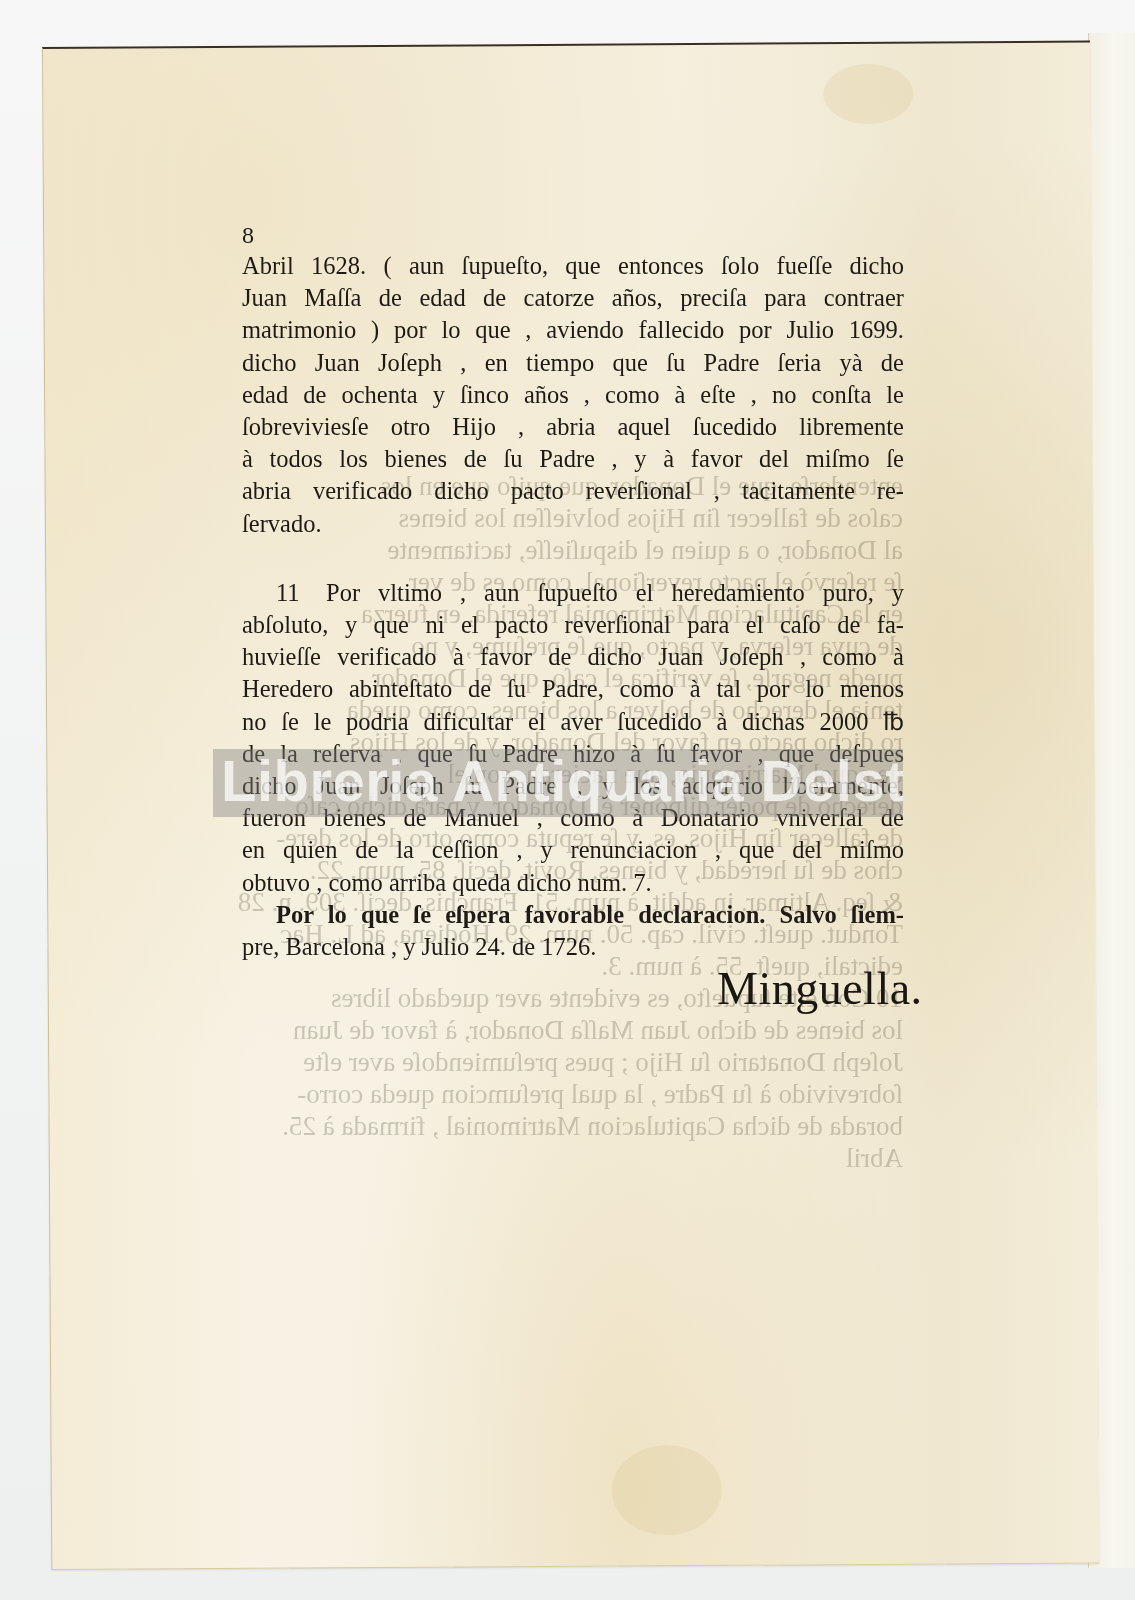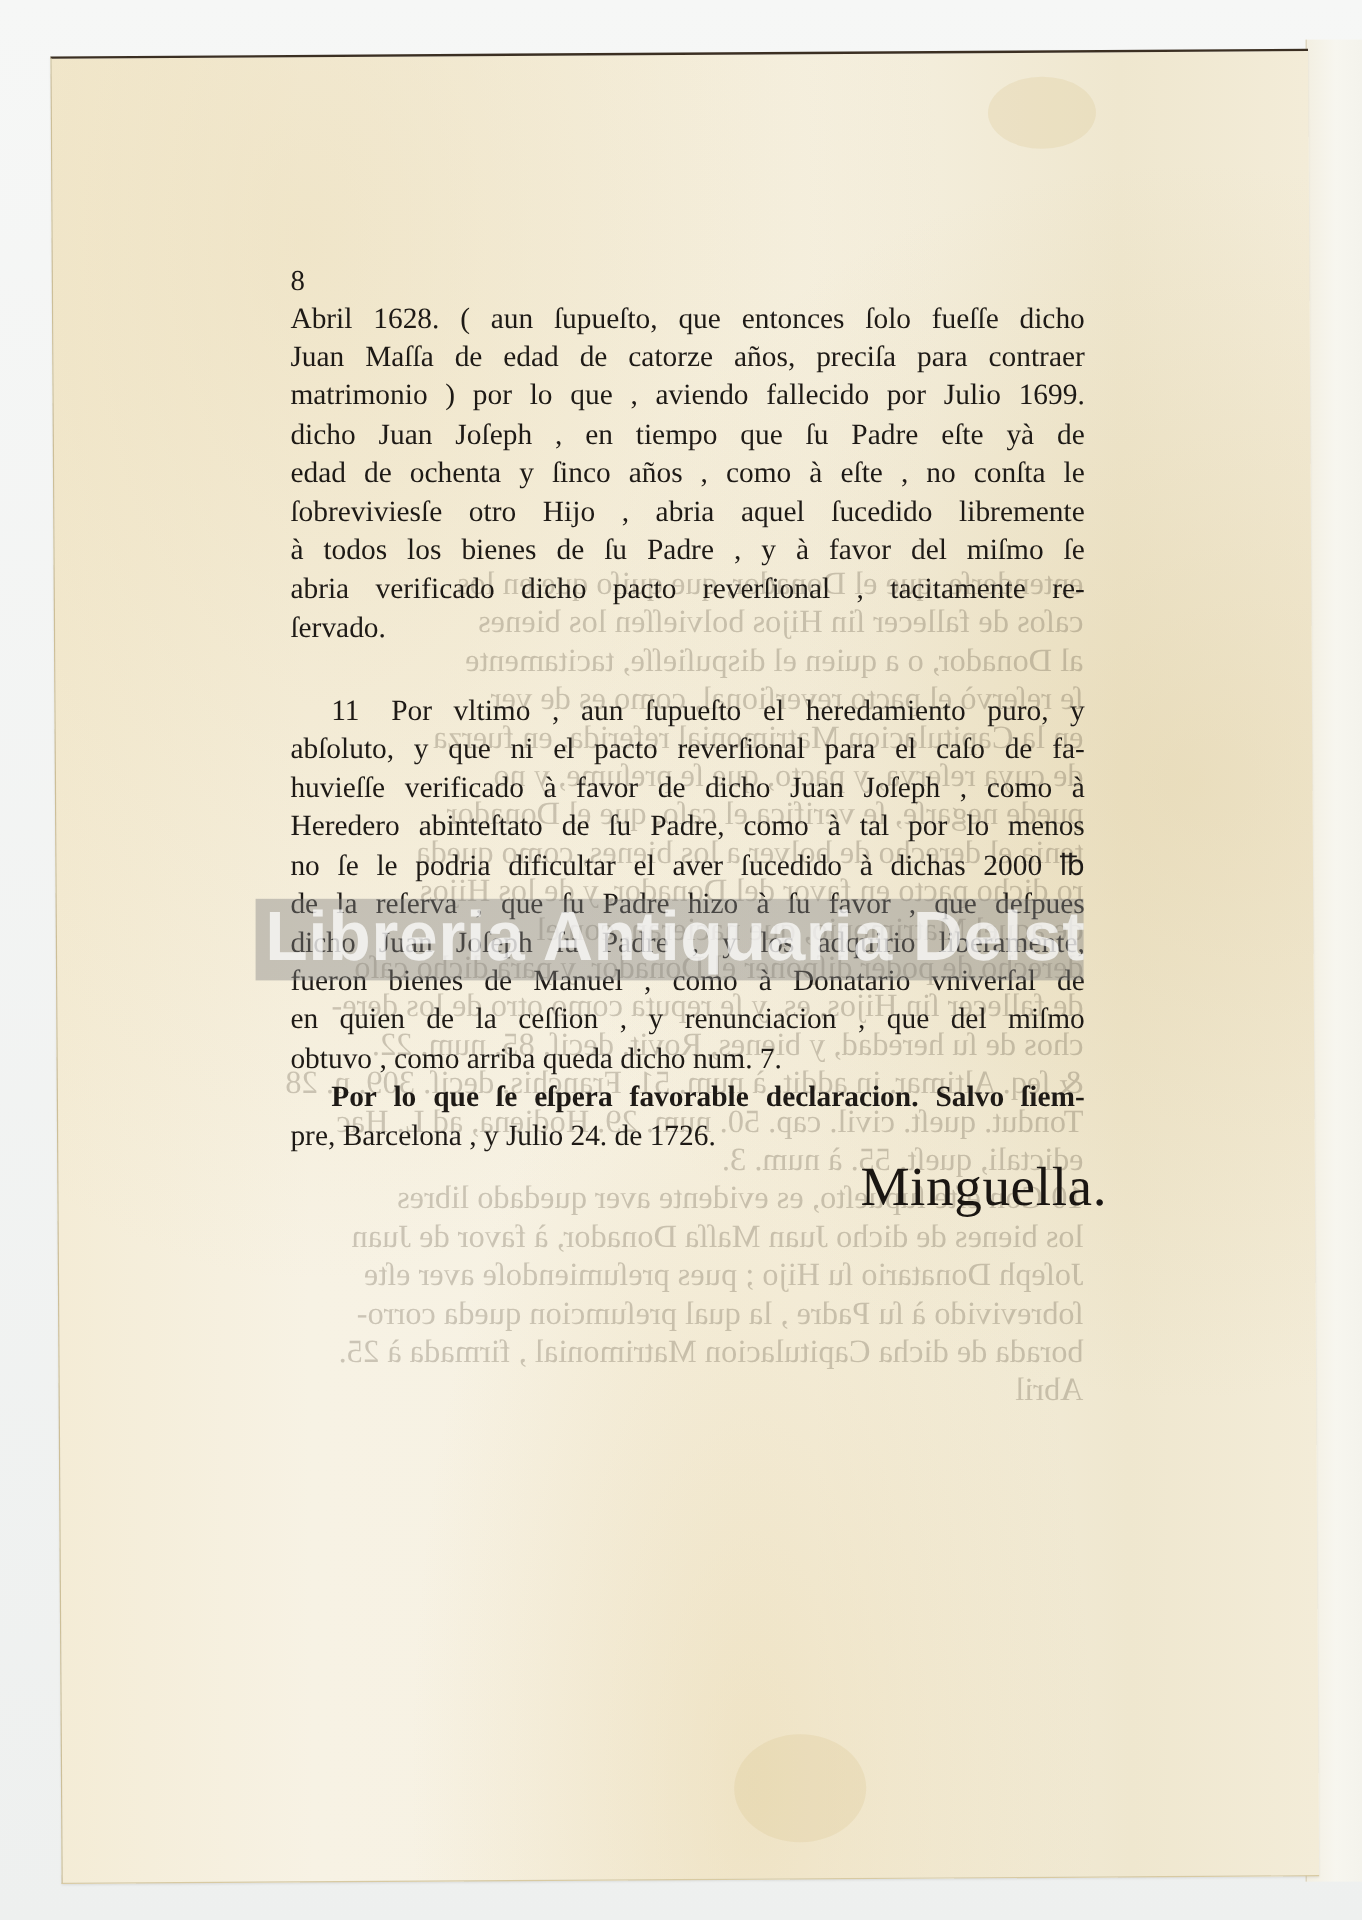--- a/index.html
+++ b/index.html
@@ -105,21 +105,21 @@
   <div>Abril</div>
 </div>
 
 <div class="text-block">
   <div class="page-number">8</div>
 
   <div>
     <span class="line">Abril 1628. ( aun ſupueſto, que entonces ſolo fueſſe dicho</span>
     <span class="line">Juan Maſſa de edad de catorze años, preciſa para contraer</span>
     <span class="line">matrimonio ) por lo que , aviendo fallecido por Julio 1699.</span>
-    <span class="line">dicho Juan Joſeph , en tiempo que ſu Padre eſte yà de</span>
+    <span class="line">dicho Juan Joſeph , en tiempo que ſu Padre ſeria yà de</span>
     <span class="line">edad de ochenta y ſinco años , como à eſte , no conſta le</span>
     <span class="line">ſobreviviesſe otro Hijo , abria aquel ſucedido libremente</span>
     <span class="line">à todos los bienes de ſu Padre , y à favor del miſmo ſe</span>
     <span class="line">abria verificado dicho pacto reverſional , tacitamente re-</span>
     <span class="line last">ſervado.</span>
   </div>
 
   <div>
     <span class="line"><span class="para-num">11</span><span>Por vltimo , aun ſupueſto el heredamiento puro, y</span></span>
     <span class="line">abſoluto, y que ni el pacto reverſional para el caſo de fa-</span>

